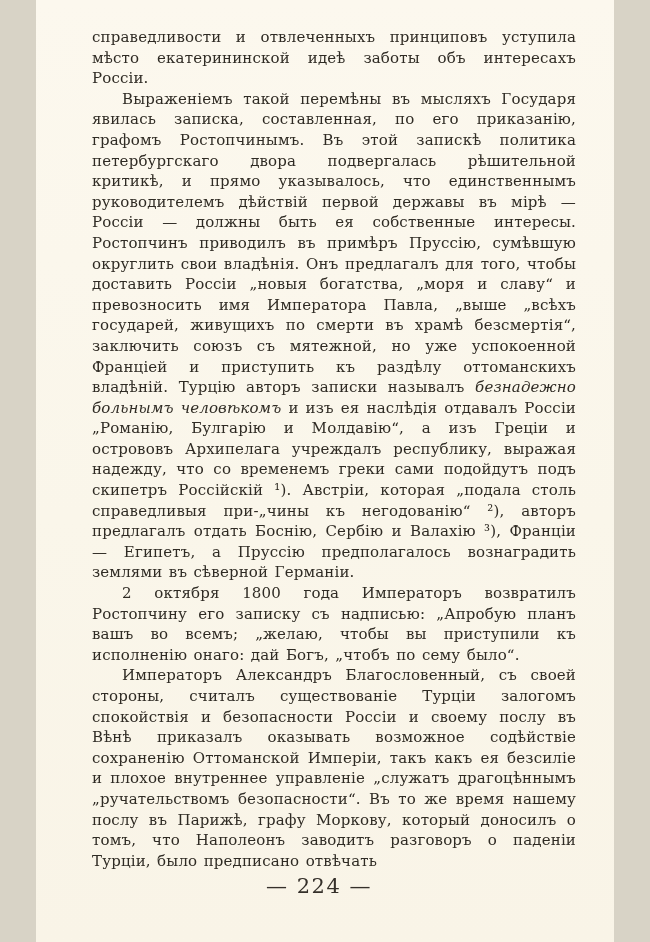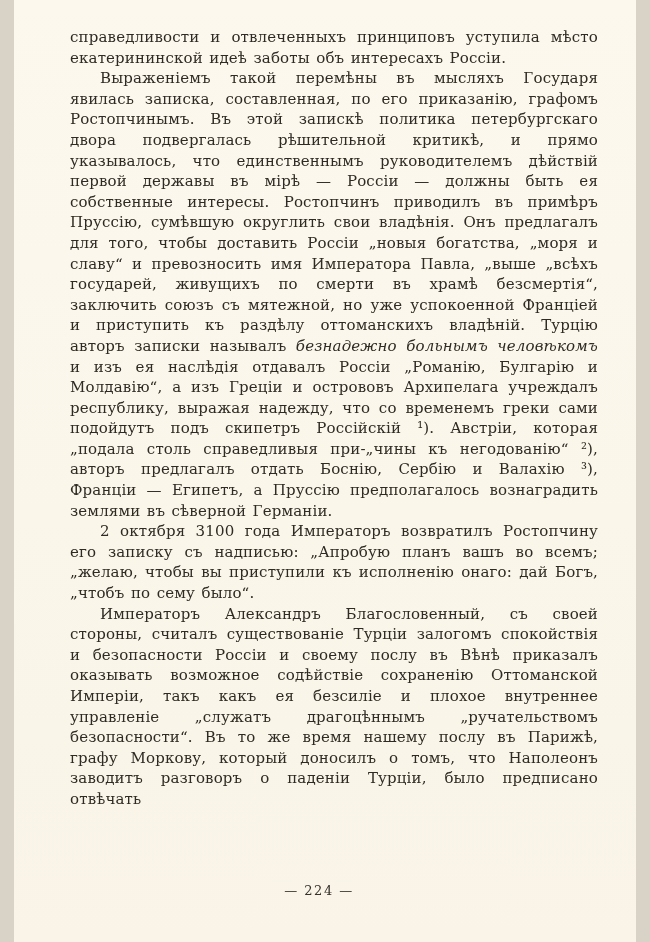--- a/index.html
+++ b/index.html
@@ -3,21 +3,21 @@
 <meta charset="utf-8">
 <title>Book page scan</title>
 <style>
   html, body {
     margin: 0;
     padding: 0;
     background: #d8d3c6;
   }
   .page {
     position: relative;
-    width: 622px;
+    width: 578px;
     height: 942px;
     box-sizing: border-box;
     margin: 0 auto;
     background: linear-gradient(180deg, #fcf8ee 0%, #faf6ea 55%, #f9f4e7 100%);
     color: #2f2b24;
     font-family: "DejaVu Serif", "Liberation Serif", serif;
     padding: 27px 38px 0 56px;
     overflow: hidden;
   }
   .body-text {
@@ -53,37 +53,37 @@
     line-height: 18.6px;
     letter-spacing: 0.1px;
     text-align: left;
   }
   .page-number {
     position: absolute;
     left: 0;
     right: 12px;
     bottom: 44px;
     text-align: center;
-    font-size: 13px;
+    font-size: 21px;
     letter-spacing: 1.5px;
     color: #35302a;
   }
 </style>
 </head>
 <body>
 
 <div class="page">
 
   <div class="body-text">
 
     <p class="para continuation">справедливости и отвлеченныхъ принциповъ уступила мѣсто екатерининской идеѣ заботы объ интересахъ Россіи.</p>
 
     <p class="para"><span>Выраженіемъ такой перемѣны въ мысляхъ Государя явилась записка, составленная, по его приказанію, графомъ Ростопчинымъ. Въ этой запискѣ политика петербургскаго двора подвергалась рѣшительной критикѣ, и прямо указывалось, что единственнымъ руководителемъ дѣйствій первой державы въ мірѣ — Россіи — должны быть ея собственные интересы. Ростопчинъ приводилъ въ примѣръ Пруссію, сумѣвшую округлить свои владѣнія. Онъ предлагалъ для того, чтобы доставить Россіи „новыя богатства, „моря и славу“ и превозносить имя Императора Павла, „выше „всѣхъ государей, живущихъ по смерти въ храмѣ безсмертія“, заключить союзъ съ мятежной, но уже успокоенной Франціей и приступить къ раздѣлу оттоманскихъ владѣній. Турцію авторъ записки называлъ </span><em class="italic-phrase">безнадежно больнымъ человѣкомъ</em><span> и изъ ея наслѣдія отдавалъ Россіи „Романію, Булгарію и Молдавію“, а изъ Греціи и острововъ Архипелага учреждалъ республику, выражая надежду, что со временемъ греки сами подойдутъ подъ скипетръ Россійскій ¹). Австріи, которая „подала столь справедливыя при-„чины къ негодованію“ ²), авторъ предлагалъ отдать Боснію, Сербію и Валахію ³), Франціи — Египетъ, а Пруссію предполагалось вознаградить землями въ сѣверной Германіи.</span></p>
 
-    <p class="para">2 октября 3100 года Императоръ возвратилъ Ростопчину его записку съ надписью: „Апробую планъ вашъ во всемъ; „желаю, чтобы вы приступили къ исполненію онаго: дай Богъ, „чтобъ по сему было“.</p>
+    <p class="para">2 октября 1800 года Императоръ возвратилъ Ростопчину его записку съ надписью: „Апробую планъ вашъ во всемъ; „желаю, чтобы вы приступили къ исполненію онаго: дай Богъ, „чтобъ по сему было“.</p>
 
 
     <p class="para">Императоръ Александръ Благословенный, съ своей стороны, считалъ существованіе Турціи залогомъ спокойствія и безопасности Россіи и своему послу въ Вѣнѣ приказалъ оказывать возможное содѣйствіе сохраненію Оттоманской Имперіи, такъ какъ ея безсиліе и плохое внутреннее управленіе „служатъ драгоцѣннымъ „ручательствомъ безопасности“. Въ то же время нашему послу въ Парижѣ, графу Моркову, который доносилъ о томъ, что Наполеонъ заводитъ разговоръ о паденіи Турціи, было предписано отвѣчать</p>
 
   </div>
 
 
   <div class="page-number">—  224  —</div>
 
 </div>

